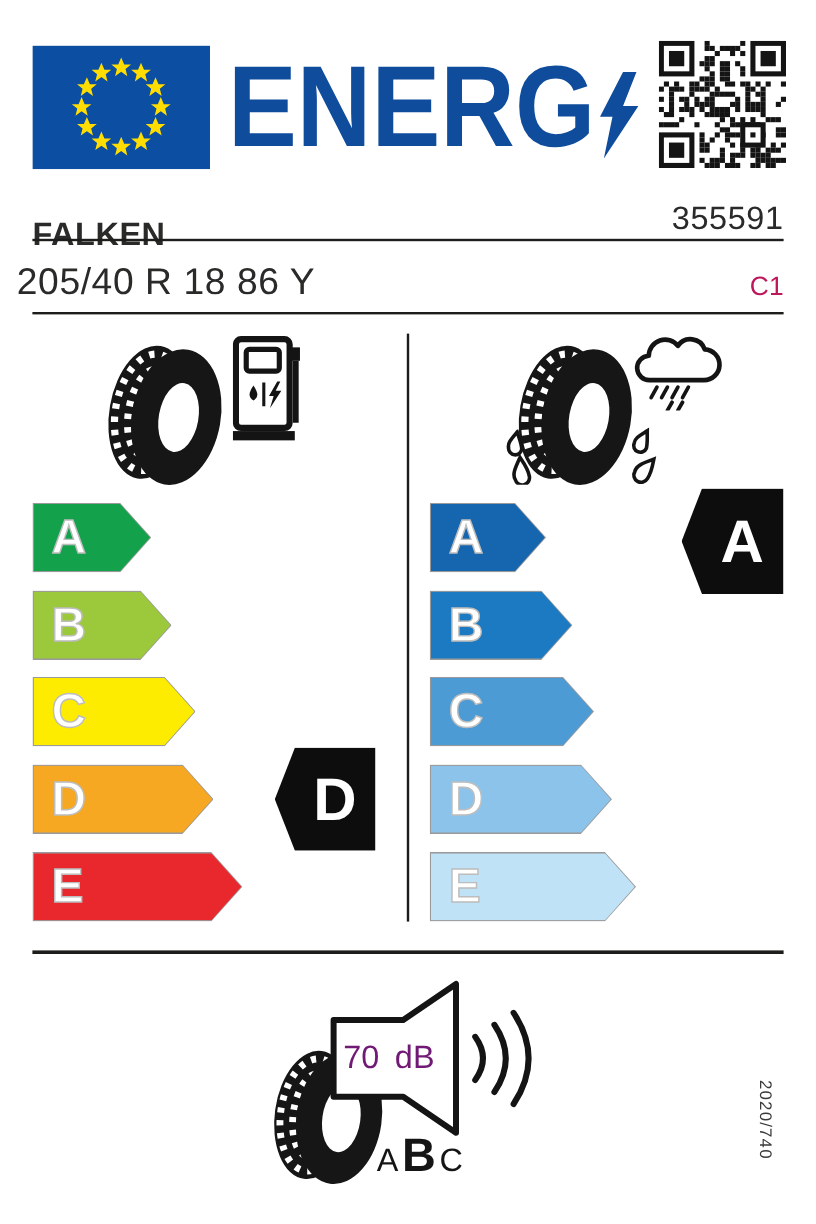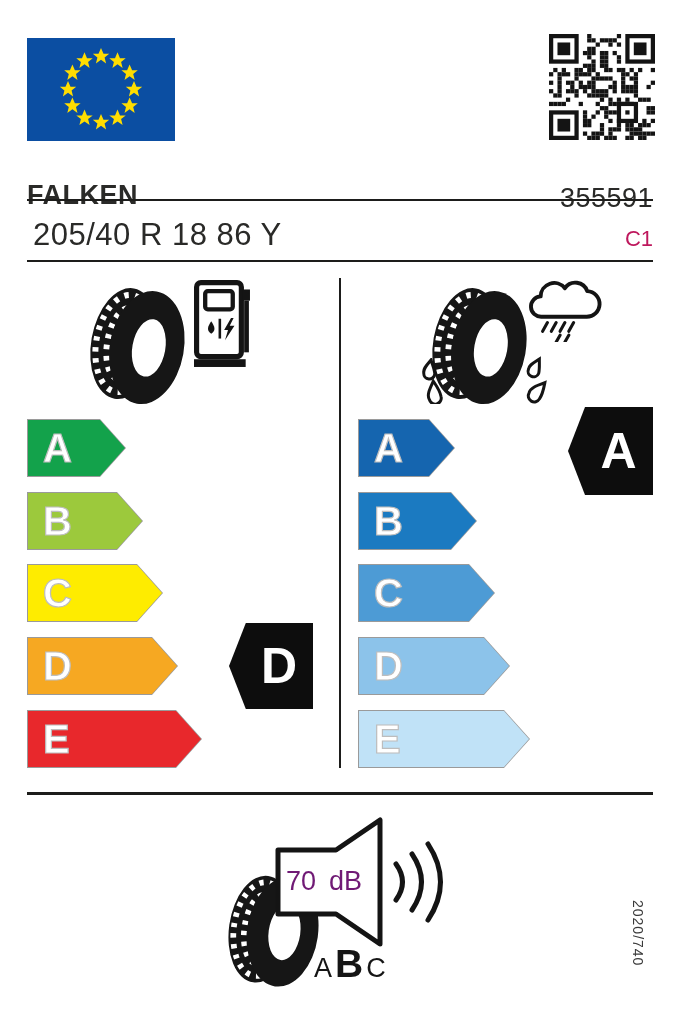--- a/index.html
+++ b/index.html
@@ -9,23 +9,23 @@
   }
   .abs{position:absolute;}
   
   #eu-flag{left:27px;top:38px;width:148px;height:103px;}
   #energ-wrap{left:190px;top:46px;width:360px;height:92px;display:flex;align-items:flex-start;}
   #bolt{position:absolute;left:310px;top:14px;width:32px;height:72px;}
   #qr{left:549px;top:34px;width:106px;height:106px;}
   
   .rowtext{font-size:27px;letter-spacing:.5px;color:#2a2a28;}
   #brand{left:27px;top:180px;font-weight:bold;}
-  #article{right:27px;top:167px;text-align:right;margin-top:16px;}
+  #article{right:27px;top:167px;text-align:right;}
   #rule1{left:27px;top:199px;width:626px;height:2px;background:#1d1d1b;}
-  #tiresize{left:33px;top:217px;font-size:31px;letter-spacing:.5px;color:#2a2a28;}
+  #tiresize{left:14px;top:217px;font-size:31px;letter-spacing:.5px;color:#2a2a28;}
   #tireclass{right:27px;top:226px;font-size:22px;color:#be185d;}
   #rule2{left:27px;top:260px;width:626px;height:2px;background:#1d1d1b;}
   
   #vdivider{left:339px;top:278px;width:2px;height:490px;background:#1d1d1b;}
   #rule3{left:27px;top:792px;width:626px;height:3px;background:#1d1d1b;}
   
   .icon-svg{position:absolute;}
   #fuel-tire{left:88px;top:286px;width:100px;height:120px;transform:rotate(10deg);}
   #pump{left:194px;top:280px;width:62px;height:93px;}
   #wet-tire{left:430px;top:286px;width:100px;height:120px;transform:rotate(10deg);}
@@ -89,20 +89,28 @@
         <use href="#star-sym" x="90.5" y="80.1"></use>
         <use href="#star-sym" x="74.0" y="84.5"></use>
         <use href="#star-sym" x="57.5" y="80.1"></use>
         <use href="#star-sym" x="45.4" y="68.0"></use>
         <use href="#star-sym" x="41.0" y="51.5"></use>
         <use href="#star-sym" x="45.4" y="35.0"></use>
         <use href="#star-sym" x="57.5" y="22.9"></use>
       </g>
   </svg>
 
+  <div id="energ-wrap" class="abs">
+    <svg width="310" height="92">
+      <text x="0" y="76" font-family="Liberation Sans, DejaVu Sans, sans-serif" font-size="96" font-weight="bold" fill="#0f4c9c" textLength="306" lengthAdjust="spacingAndGlyphs">ENERG</text>
+    </svg>
+    <svg id="bolt" viewBox="0 0 40 112" preserveAspectRatio="none">
+      <polygon points="24,0 0,58 13,58 4,112 40,44 24,44 38,0" fill="#0f4c9c"></polygon>
+    </svg>
+  </div>
 
   <svg id="qr" class="abs" viewBox="0 0 107.5 107.5">
       <rect x="0" y="0" width="107.5" height="107.5" fill="#fff"></rect>
       <rect x="38.699999999999996" y="0" width="4.3" height="4.3" fill="#141414"></rect>
       <rect x="68.8" y="0" width="4.3" height="4.3" fill="#141414"></rect>
       <rect x="38.699999999999996" y="4.3" width="4.3" height="4.3" fill="#141414"></rect>
       <rect x="43" y="4.3" width="4.3" height="4.3" fill="#141414"></rect>
       <rect x="51.599999999999994" y="4.3" width="4.3" height="4.3" fill="#141414"></rect>
       <rect x="55.9" y="4.3" width="4.3" height="4.3" fill="#141414"></rect>
       <rect x="60.199999999999996" y="4.3" width="4.3" height="4.3" fill="#141414"></rect>

